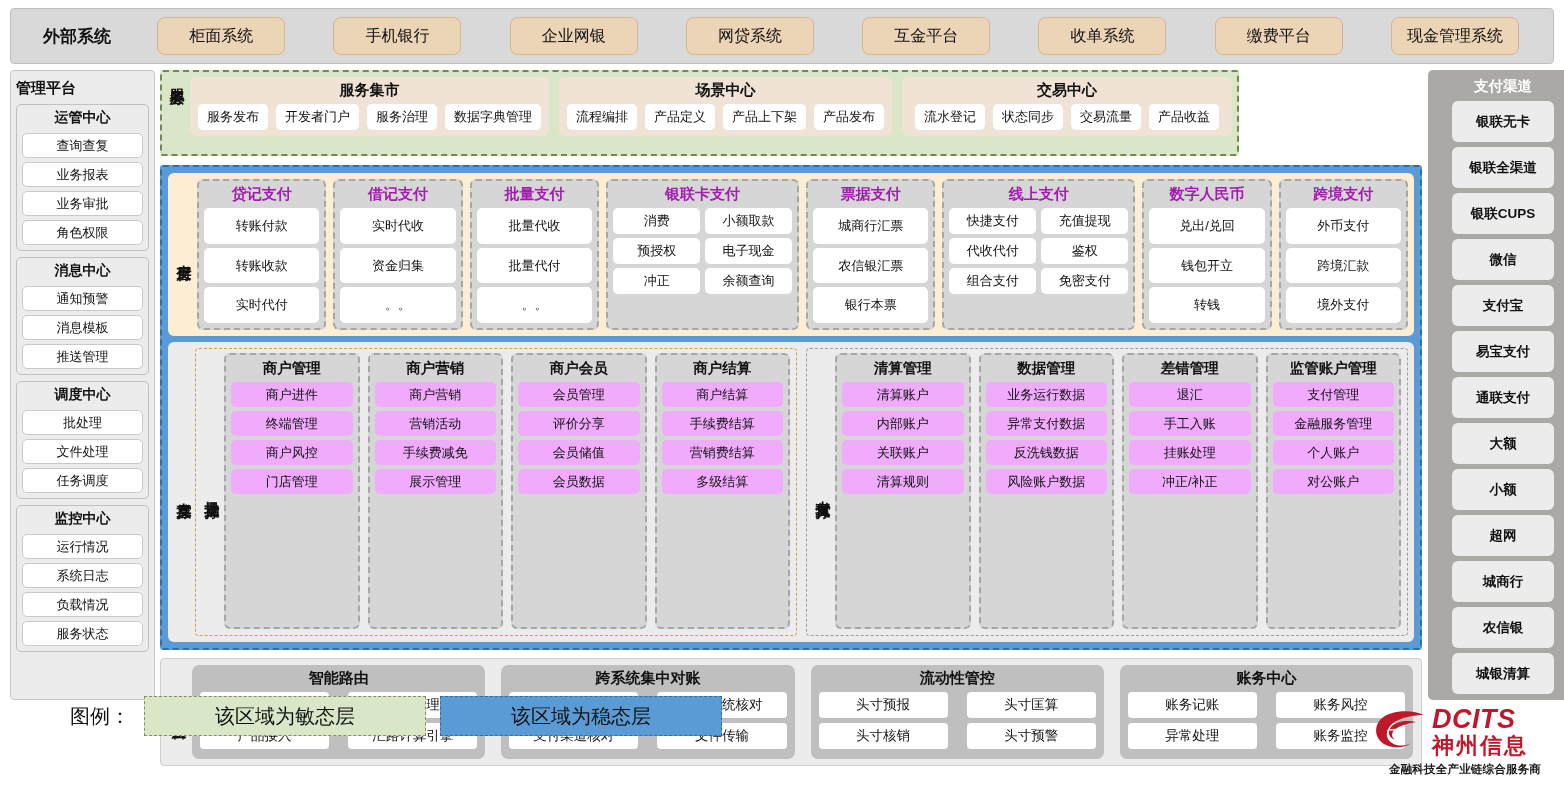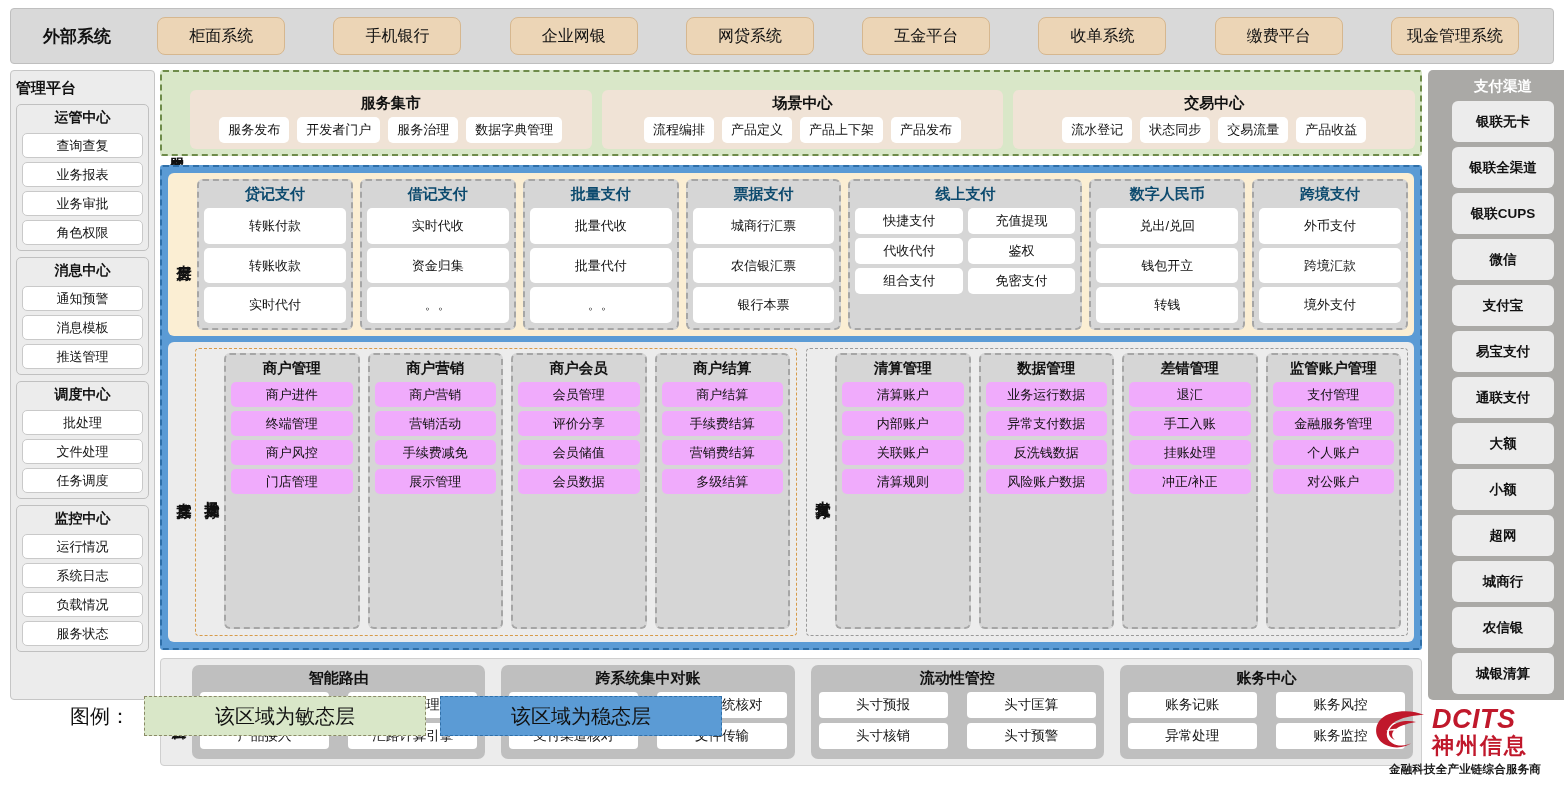--- a/index.html
+++ b/index.html
@@ -47,23 +47,23 @@
     background: #fff; border: 1px solid #c9c9c9; border-radius: 5px;
     height: 25px; display: flex; align-items: center; justify-content: center;
     font-size: 13px; color: #111;
   }
 
   
   .center { position: absolute; left: 160px; top: 70px; width: 1262px; height: 630px; }
 
   
   .service-layer {
-    position: absolute; left: 0; top: 0; width: 1262px; height: 86px;
+    position: absolute; left: 0; top: 0; width: 1079px; height: 86px;
     background: #d9e7c8; border: 2px dashed #6e8b4a; border-radius: 3px;
-    display: flex; align-items: flex-end; padding: 5px;
+    display: flex; align-items: flex-start; padding: 5px;
   }
   .vlabel {
     writing-mode: vertical-rl; text-orientation: upright;
     font-size: 15px; font-weight: bold; color: #111;
     display: flex; align-items: center; justify-content: center;
     letter-spacing: 1px; flex: none;
   }
   .svc-groups { display: flex; flex: 1; gap: 10px; padding-left: 4px; }
   .svc-group {
     background: #f0e3d6; border-radius: 6px; flex: 1;
@@ -87,21 +87,21 @@
   
   .pay-band {
     background: #fbeed3; border-radius: 6px; height: 163px;
     display: flex; align-items: stretch; padding: 6px 6px;
   }
   .pay-groups { display: flex; flex: 1; gap: 7px; padding-left: 4px; }
   .pay-group {
     border: 2px dashed #a6a6a6; border-radius: 6px; background: #d6d6d6;
     display: flex; flex-direction: column; padding: 2px 5px 5px;
   }
-  .pay-group-title { text-align: center; font-size: 15px; font-weight: bold; color: #0c4a6e; padding: 2px 0 4px; }
+  .pay-group-title { text-align: center; font-size: 15px; font-weight: bold; color: #a21caf; padding: 2px 0 4px; }
   .pay-items { display: flex; flex-direction: column; gap: 4px; flex: 1; }
   .pay-row { display: flex; gap: 5px; }
   .pay-item {
     background: #fff; border-radius: 5px; height: 26px; flex: 1;
     display: flex; align-items: center; justify-content: center;
     font-size: 13px; color: #111; white-space: nowrap; padding: 0 5px;
   }
 
   
   .sup-band {
@@ -287,20 +287,37 @@
               </div>
             </div>
             <div class="pay-group" style="flex: 1 1 0%;">
               <div class="pay-group-title">批量支付</div>
               <div class="pay-items">
                 <div class="pay-item">批量代收</div>
                 <div class="pay-item">批量代付</div>
                 <div class="pay-item">。。</div>
               </div>
             </div>
+            <div class="pay-group" style="flex: 1.55 1 0%;">
+              <div class="pay-group-title">银联卡支付</div>
+              <div class="pay-items">
+                <div class="pay-row">
+                  <div class="pay-item">消费</div>
+                  <div class="pay-item">小额取款</div>
+                </div>
+                <div class="pay-row">
+                  <div class="pay-item">预授权</div>
+                  <div class="pay-item">电子现金</div>
+                </div>
+                <div class="pay-row">
+                  <div class="pay-item">冲正</div>
+                  <div class="pay-item">余额查询</div>
+                </div>
+              </div>
+            </div>
             <div class="pay-group" style="flex: 1 1 0%;">
               <div class="pay-group-title">票据支付</div>
               <div class="pay-items">
                 <div class="pay-item">城商行汇票</div>
                 <div class="pay-item">农信银汇票</div>
                 <div class="pay-item">银行本票</div>
               </div>
             </div>
             <div class="pay-group" style="flex: 1.55 1 0%;">
               <div class="pay-group-title">线上支付</div>

